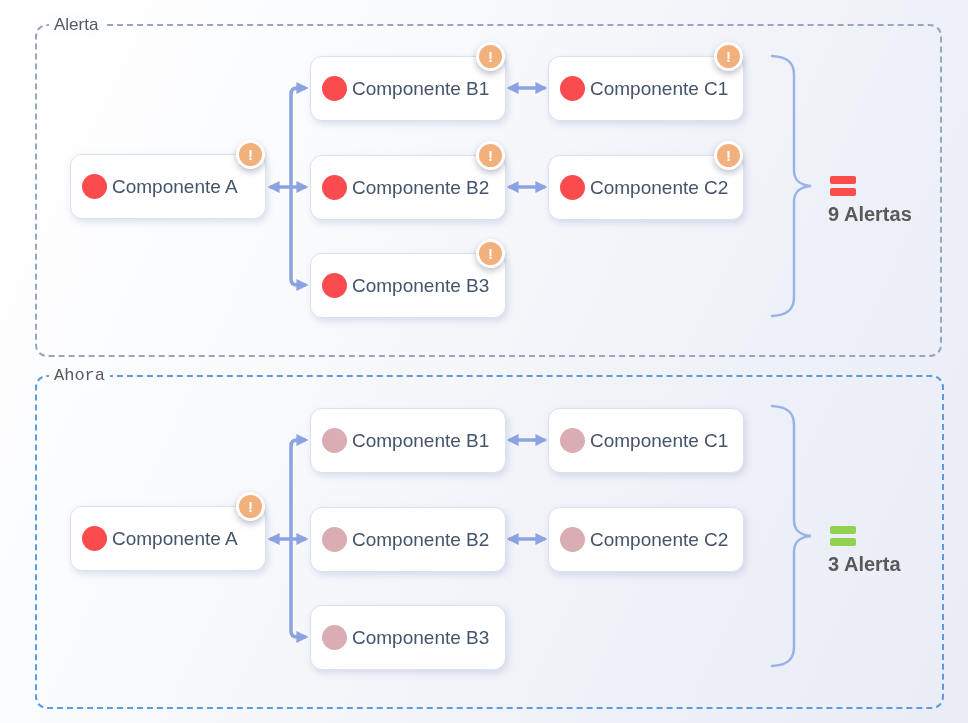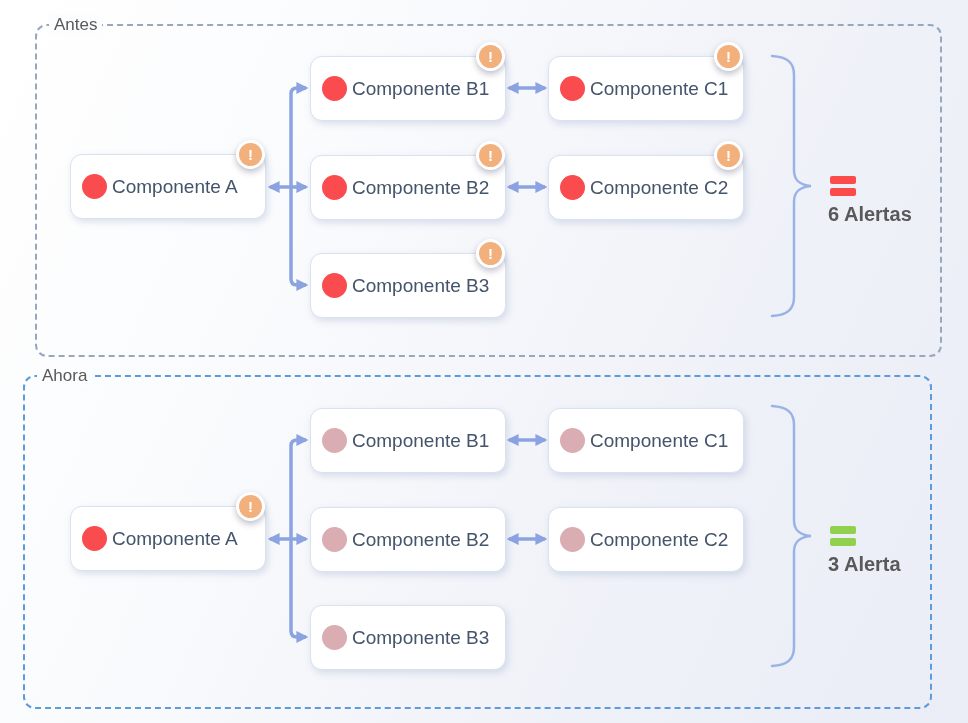--- a/index.html
+++ b/index.html
@@ -91,23 +91,23 @@
     font-weight: bold;
     white-space: nowrap;
   }
 </style>
 </head>
 <body>
 
 <div id="canvas">
 
   <div class="section" style="left: 35px; top: 24px; width: 903px; height: 329px; border-color: rgb(152, 166, 192);">
-    <span class="section-label">Antes</span>
-  </div>
-  <div class="section" style="left: 23px; top: 375px; width: 905px; height: 330px; border-color: rgb(94, 155, 220);">
+    <span class="section-label">Alerta</span>
+  </div>
+  <div class="section" style="left: 35px; top: 375px; width: 905px; height: 330px; border-color: rgb(94, 155, 220); font-family: Liberation Mono, monospace;">
     <span class="section-label">Ahora</span>
   </div>
 
   <svg class="overlay" width="968" height="723">
     <defs>
       <marker id="arr" viewBox="0 0 10 10" refX="8" refY="5" markerWidth="12" markerHeight="12" markerUnits="userSpaceOnUse" orient="auto-start-reverse">
         <path d="M0,0 L10,5 L0,10 Z" fill="#8ca3e2"></path>
       </marker>
     </defs>
     <g fill="none" stroke="#8ca3e2" stroke-width="3.5" stroke-linejoin="round">
@@ -168,21 +168,21 @@
     <span class="node-label">Componente C2</span>
     <span class="badge" style="background: rgb(242, 176, 125);">
         <span>!</span>
       </span>
   </div>
 
   <div class="equals" style="left:830px; top:176px;">
     <span style="background: rgb(251, 75, 75);"></span>
     <span style="background: rgb(251, 75, 75);"></span>
   </div>
-  <div class="count-label" style="left:828px; top:203px;">6 Alertas</div>
+  <div class="count-label" style="left:828px; top:203px;">9 Alertas</div>
 
   <div class="node" style="left:70px; top:506px;">
     <span class="dot" style="background: rgb(250, 75, 79);"></span>
     <span class="node-label">Componente A</span>
     <span class="badge" style="background: rgb(242, 176, 125);">
         <span>!</span>
       </span>
   </div>
   <div class="node" style="left:310px; top:408px;">
     <span class="dot" style="background: rgb(218, 173, 178);"></span>

